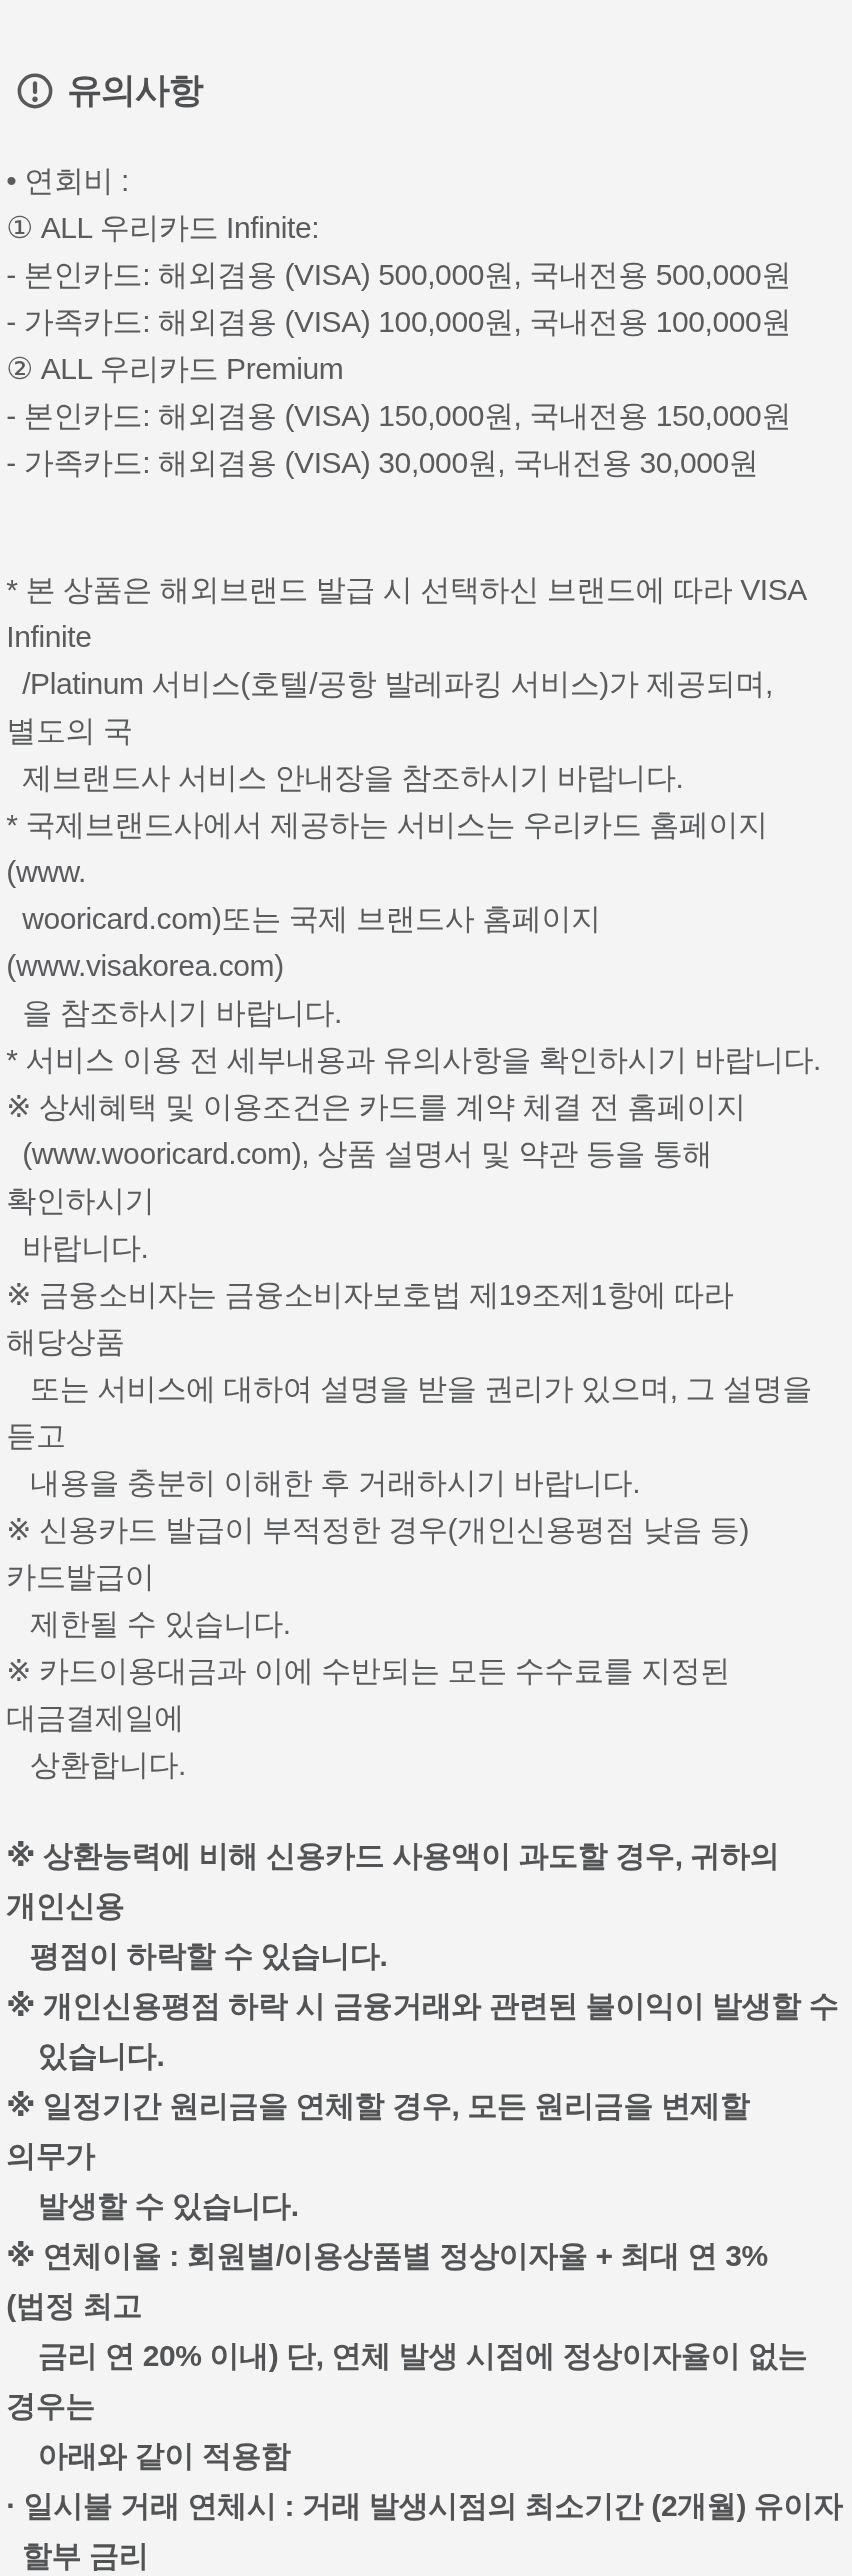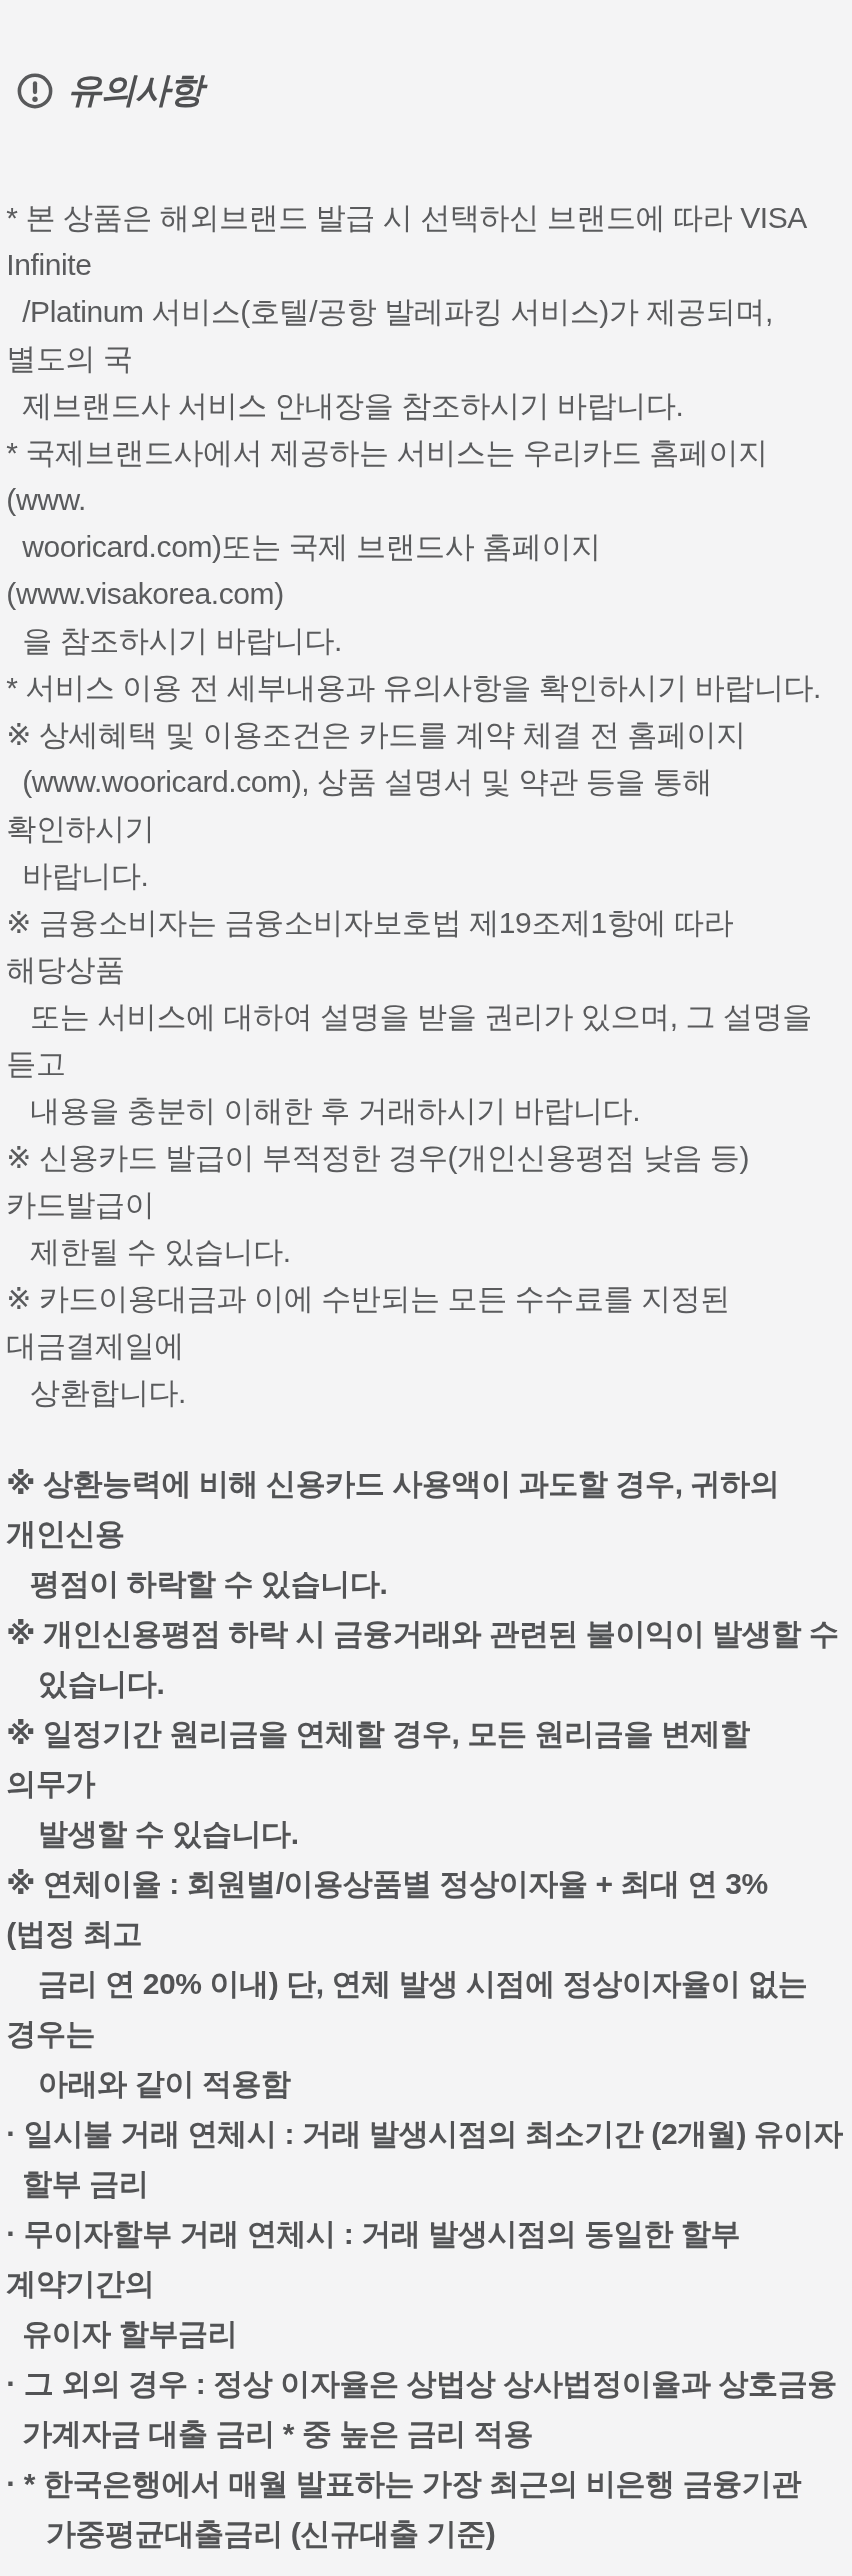--- a/index.html
+++ b/index.html
@@ -18,21 +18,20 @@
     overflow: hidden;
     color: #5a5b5d;
   }
   .notice-header {
     display: flex;
     align-items: center;
     gap: 14px;
     padding-left: 11px;
     height: 47px;
     margin-bottom: 43px;
-    font-style: italic;
   }
   .icon-wrap {
     width: 36px;
     height: 36px;
     flex: 0 0 auto;
     display: flex;
     align-items: center;
     justify-content: center;
   }
   .notice-title {
@@ -69,20 +68,27 @@
       <svg width="36" height="36" viewBox="0 0 46 46" aria-hidden="true">
         <circle cx="23" cy="23" r="20" fill="none" stroke="#58595b" stroke-width="4.5"></circle>
         <rect x="20.3" y="10.5" width="5.4" height="16.5" rx="2.7" fill="#58595b"></rect>
         <circle cx="23" cy="33.5" r="3.4" fill="#58595b"></circle>
       </svg>
     </span>
     <h1 class="notice-title">유의사항</h1>
   </header>
 
   <main id="sections">
+      <section class="sec sec-annual-fee">• 연회비 :
+① ALL 우리카드 Infinite:
+- 본인카드: 해외겸용 (VISA) 500,000원, 국내전용 500,000원
+- 가족카드: 해외겸용 (VISA) 100,000원, 국내전용 100,000원
+② ALL 우리카드 Premium
+- 본인카드: 해외겸용 (VISA) 150,000원, 국내전용 150,000원
+- 가족카드: 해외겸용 (VISA) 30,000원, 국내전용 30,000원</section>
       <section class="sec sec-general-notes">* 본 상품은 해외브랜드 발급 시 선택하신 브랜드에 따라 VISA Infinite
   /Platinum 서비스(호텔/공항 발레파킹 서비스)가 제공되며, 별도의 국
   제브랜드사 서비스 안내장을 참조하시기 바랍니다.
 * 국제브랜드사에서 제공하는 서비스는 우리카드 홈페이지(www.
   wooricard.com)또는 국제 브랜드사 홈페이지(www.visakorea.com)
   을 참조하시기 바랍니다.
 * 서비스 이용 전 세부내용과 유의사항을 확인하시기 바랍니다.
 ※ 상세혜택 및 이용조건은 카드를 계약 체결 전 홈페이지
   (www.wooricard.com), 상품 설명서 및 약관 등을 통해 확인하시기
   바랍니다.

